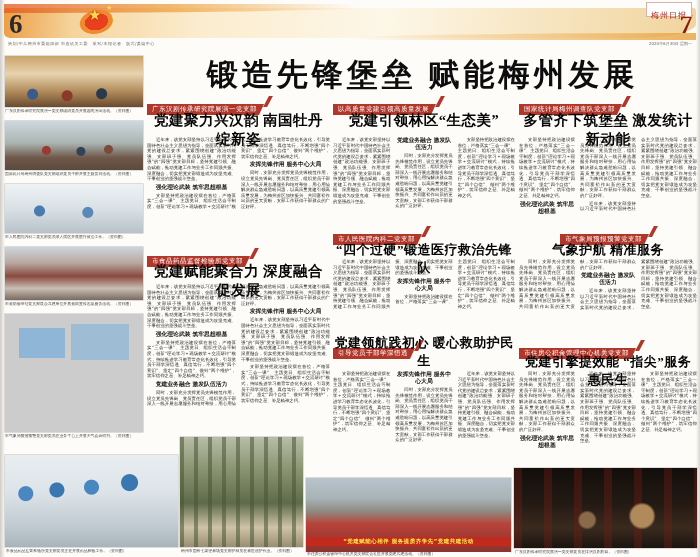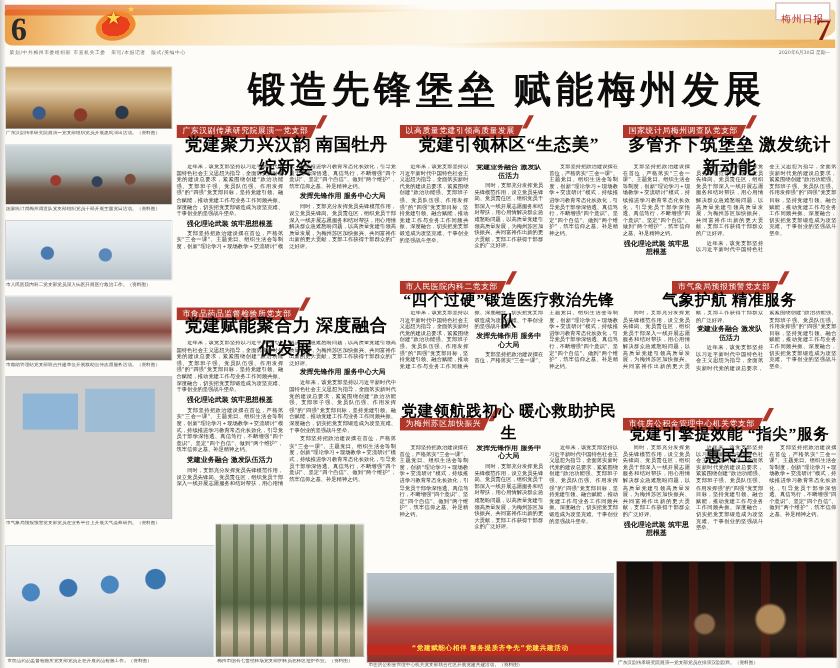--- a/index.html
+++ b/index.html
@@ -193,21 +193,21 @@
     <h4>强化理论武装 筑牢思想根基</h4>
     <p>支部坚持把政治建设摆在首位，严格落实“三会一课”、主题党日、组织生活会等制度，创新“理论学习＋现场教学＋交流研讨”模式，持续推进学习教育常态化长效化，引导党员干部学深悟透、真信笃行，不断增强“四个意识”、坚定“四个自信”、做到“两个维护”，筑牢信仰之基、补足精神之钙。</p>
     <h4>党建业务融合 激发队伍活力</h4>
     <p>同时，支部充分发挥党员先锋模范作用，设立党员先锋岗、党员责任区，组织党员干部深入一线开展志愿服务和结对帮扶，用心用情解决群众急难愁盼问题，以高质量党建引领高质量发展，为梅州苏区加快振兴、共同富裕作出新的更大贡献，支部工作获得干部群众的广泛好评。</p>
     <h4>发挥先锋作用 服务中心大局</h4>
     <p>近年来，该党支部坚持以习近平新时代中国特色社会主义思想为指导，全面落实新时代党的建设总要求，紧紧围绕创建“政治功能强、支部班子强、党员队伍强、作用发挥强”的“四强”党支部目标，坚持党建引领、融合赋能，推动党建工作与业务工作同频共振、深度融合，切实把党支部锻造成为攻坚克难、干事创业的坚强战斗堡垒。</p>
     <p>支部坚持把政治建设摆在首位，严格落实“三会一课”、主题党日、组织生活会等制度，创新“理论学习＋现场教学＋交流研讨”模式，持续推进学习教育常态化长效化，引导党员干部学深悟透、真信笃行，不断增强“四个意识”、坚定“四个自信”、做到“两个维护”，筑牢信仰之基、补足精神之钙。</p>
   </div>
 
   <div class="tagwrap" style="left:333px;top:340px;">
-    <span class="tag">为梅州苏区加快振兴</span><span class="tag-slash"></span>
+    <span class="tag">引导党员干部学深悟透</span><span class="tag-slash"></span>
   </div>
   <div class="hl hl-13" style="left:333px;top:334px;width:182px;">党建领航践初心 暖心救助护民生</div>
   <div class="flow c3" style="left:333px;top:371px;width:182px;height:90px;">
     <p>支部坚持把政治建设摆在首位，严格落实“三会一课”、主题党日、组织生活会等制度，创新“理论学习＋现场教学＋交流研讨”模式，持续推进学习教育常态化长效化，引导党员干部学深悟透、真信笃行，不断增强“四个意识”、坚定“四个自信”、做到“两个维护”，筑牢信仰之基、补足精神之钙。</p>
     <h4>发挥先锋作用 服务中心大局</h4>
     <p>同时，支部充分发挥党员先锋模范作用，设立党员先锋岗、党员责任区，组织党员干部深入一线开展志愿服务和结对帮扶，用心用情解决群众急难愁盼问题，以高质量党建引领高质量发展，为梅州苏区加快振兴、共同富裕作出新的更大贡献，支部工作获得干部群众的广泛好评。</p>
     <p>近年来，该党支部坚持以习近平新时代中国特色社会主义思想为指导，全面落实新时代党的建设总要求，紧紧围绕创建“政治功能强、支部班子强、党员队伍强、作用发挥强”的“四强”党支部目标，坚持党建引领、融合赋能，推动党建工作与业务工作同频共振、深度融合，切实把党支部锻造成为攻坚克难、干事创业的坚强战斗堡垒。</p>
   </div>
 
   <div class="tagwrap" style="left:519px;top:340px;">

